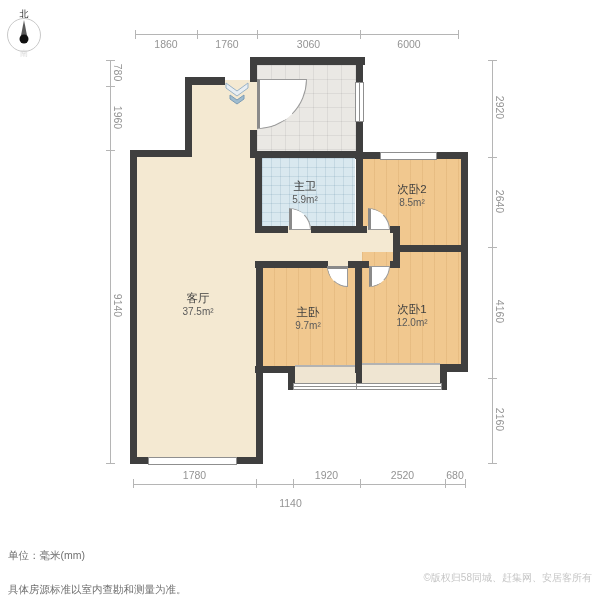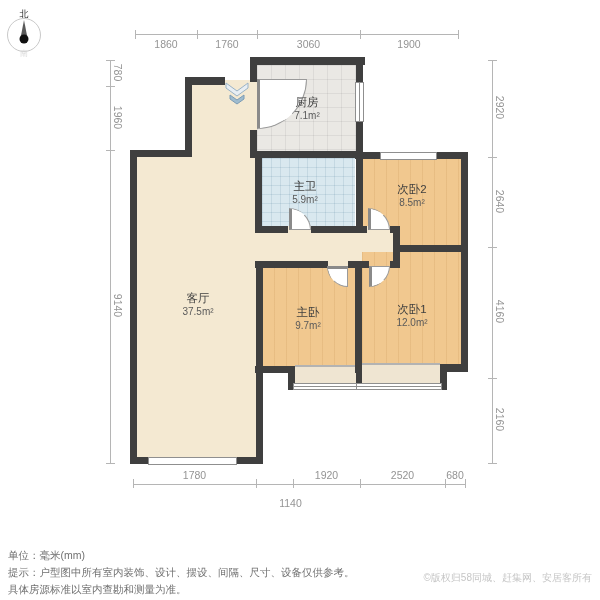--- a/index.html
+++ b/index.html
@@ -115,24 +115,20 @@
   <div class="door rad-tr leaf-l" style="left:289px;top:208px;width:22px;height:22px;"></div>
   <div class="door rad-tr leaf-l" style="left:368px;top:208px;width:22px;height:22px;"></div>
   <div class="door rad-bl leaf-t" style="left:327px;top:266px;width:21px;height:21px;"></div>
   <div class="door rad-br leaf-l" style="left:369px;top:266px;width:21px;height:21px;"></div>
 
   <svg style="position:absolute;left:223px;top:82px;z-index:5;" width="28" height="24" viewBox="0 0 28 24">
     <path d="M3,1 L14,9 L25,1 L25,6 L14,14 L3,6 Z" fill="#e8eef3" stroke="#9ab3c6" stroke-width="1"></path>
     <path d="M7,13 L14,18 L21,13 L21,17 L14,22 L7,17 Z" fill="#9fbccf" stroke="#7d9cb5" stroke-width="1"></path>
   </svg>
 
-  <div class="room-label" style="left:272px;top:96px;">
-    <div class="rname">厨房</div>
-    <div class="rarea">7.1m²</div>
-  </div>
   <div class="room-label" style="left:270px;top:180px;">
     <div class="rname">主卫</div>
     <div class="rarea">5.9m²</div>
   </div>
   <div class="room-label" style="left:377px;top:183px;">
     <div class="rname">次卧2</div>
     <div class="rarea">8.5m²</div>
   </div>
   <div class="room-label" style="left:163px;top:292px;">
     <div class="rname">客厅</div>
@@ -149,21 +145,21 @@
 
   <div class="dline" style="left:135px;top:34px;width:323px;height:1px;"></div>
   <div class="dtick" style="left:135px;top:30px;width:1px;height:9px;"></div>
   <div class="dtick" style="left:197px;top:30px;width:1px;height:9px;"></div>
   <div class="dtick" style="left:257px;top:30px;width:1px;height:9px;"></div>
   <div class="dtick" style="left:360px;top:30px;width:1px;height:9px;"></div>
   <div class="dtick" style="left:458px;top:30px;width:1px;height:9px;"></div>
   <div class="dlabel" style="left:135px;top:38px;width:62px;text-align:center;">1860</div>
   <div class="dlabel" style="left:197px;top:38px;width:60px;text-align:center;">1760</div>
   <div class="dlabel" style="left:257px;top:38px;width:103px;">3060</div>
-  <div class="dlabel" style="left:360px;top:38px;width:98px;">1900</div>
+  <div class="dlabel" style="left:360px;top:38px;width:98px;">6000</div>
 
   <div class="dline" style="left:110px;top:60px;width:1px;height:403px;"></div>
   <div class="dtick" style="left:106px;top:60px;width:9px;height:1px;"></div>
   <div class="dtick" style="left:106px;top:86px;width:9px;height:1px;"></div>
   <div class="dtick" style="left:106px;top:150px;width:9px;height:1px;"></div>
   <div class="dtick" style="left:106px;top:463px;width:9px;height:1px;"></div>
   <div class="dlabel rot" style="left:87px;top:66px;">780</div>
   <div class="dlabel rot" style="left:87px;top:111px;">1960</div>
   <div class="dlabel rot" style="left:87px;top:299px;">9140</div>
 
@@ -185,17 +181,16 @@
   <div class="dtick" style="left:360px;top:479px;width:1px;height:9px;"></div>
   <div class="dtick" style="left:445px;top:479px;width:1px;height:9px;"></div>
   <div class="dtick" style="left:465px;top:479px;width:1px;height:9px;"></div>
   <div class="dlabel" style="left:133px;top:469px;width:123px;">1780</div>
   <div class="dlabel" style="left:272px;top:469px;width:37px;margin-top:28px;">1140</div>
   <div class="dlabel" style="left:293px;top:469px;width:67px;">1920</div>
   <div class="dlabel" style="left:360px;top:469px;width:85px;text-align:center;">2520</div>
   <div class="dlabel" style="left:420px;top:469px;width:70px;">680</div>
 
   <div class="footer-line" style="left:8px;top:549px;">单位：毫米(mm)</div>
-  <div class="footer-line" style="left:8px;top:566px;">提示：户型图中所有室内装饰、设计、摆设、间隔、尺寸、设备仅供参考。</div>
   <div class="footer-line" style="left:8px;top:583px;">具体房源标准以室内查勘和测量为准。</div>
   <div class="copyright" style="right:8px;top:571px;">©版权归58同城、赶集网、安居客所有</div>
 
 </div>
 
 </body></html>

